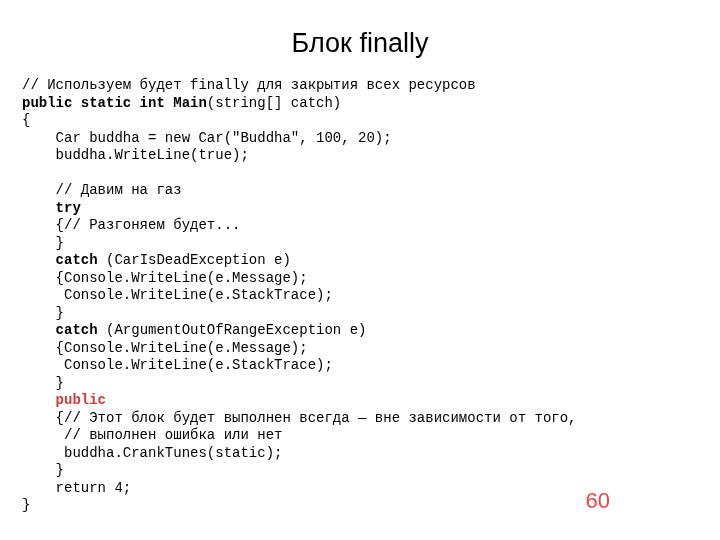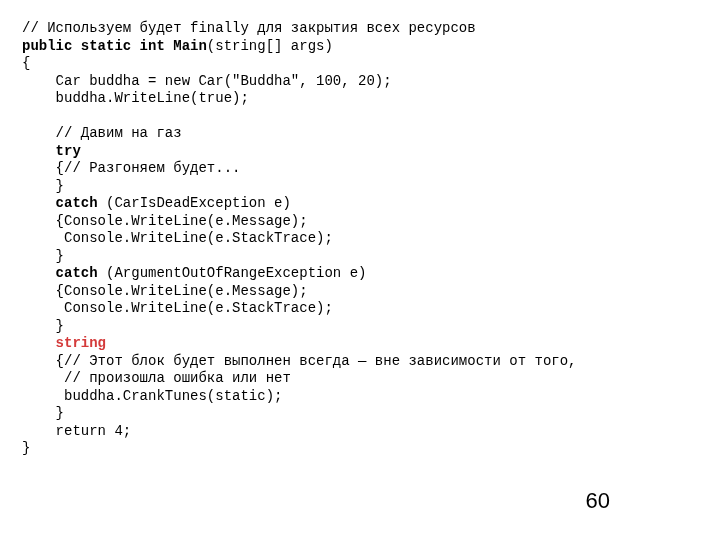--- a/index.html
+++ b/index.html
@@ -33,48 +33,49 @@
     color: #000;
     white-space: pre;
   }
   .code .b { font-weight: bold; }
   .code .kw-red { font-weight: bold; color: #d43a3a; }
   .page-num {
     position: absolute;
     bottom: 26px;
     right: 110px;
     font-size: 22px;
-    color: #000000;
+    color: #ef4444;
   }
 </style>
 </head>
 <body>
 
 <div class="slide">
+  <div class="title">Блок finally</div>
 
   <div class="code"><span>// Используем будет finally для закрытия всех ресурсов</span>
-<span class="b">public static int Main</span><span>(string[] args)</span>
+<span class="b">public static int Main</span><span>(string[] catch)</span>
 <span>{</span>
 <span>    Car buddha = new Car("Buddha", 100, 20);</span>
 <span>    buddha.WriteLine(true);</span>
 <span></span>
 <span>    // Давим на газ</span>
 <span>    </span><span class="b">try</span>
 <span>    {// Разгоняем будет...</span>
 <span>    }</span>
 <span>    </span><span class="b">catch</span><span> (CarIsDeadException e)</span>
 <span>    {Console.WriteLine(e.Message);</span>
 <span>     Console.WriteLine(e.StackTrace);</span>
 <span>    }</span>
 <span>    </span><span class="b">catch</span><span> (ArgumentOutOfRangeException e)</span>
 <span>    {Console.WriteLine(e.Message);</span>
 <span>     Console.WriteLine(e.StackTrace);</span>
 <span>    }</span>
-<span>    </span><span class="kw-red">string</span>
+<span>    </span><span class="kw-red">public</span>
 <span>    {// Этот блок будет выполнен всегда — вне зависимости от того,</span>
-<span>     // произошла ошибка или нет</span>
+<span>     // выполнен ошибка или нет</span>
 <span>     buddha.CrankTunes(static);</span>
 <span>    }</span>
 <span>    return 4;</span>
 <span>}</span></div>
 
   <div class="page-num">60</div>
 </div>
 
 </body></html>

